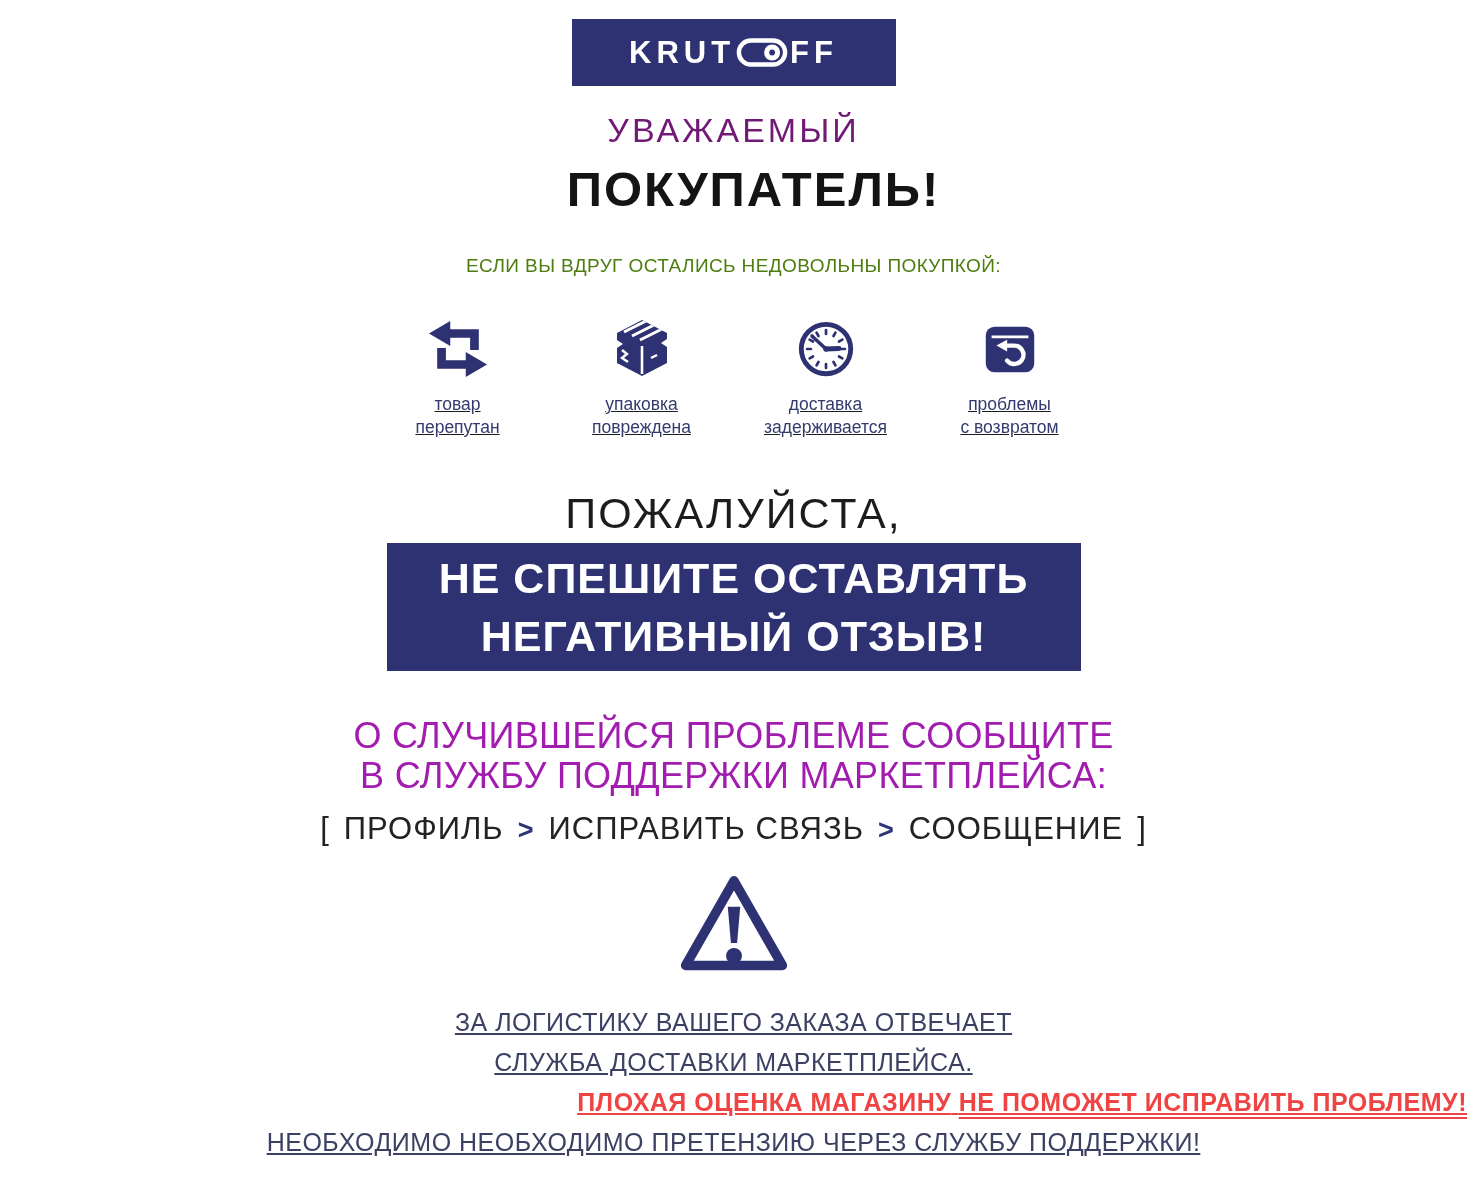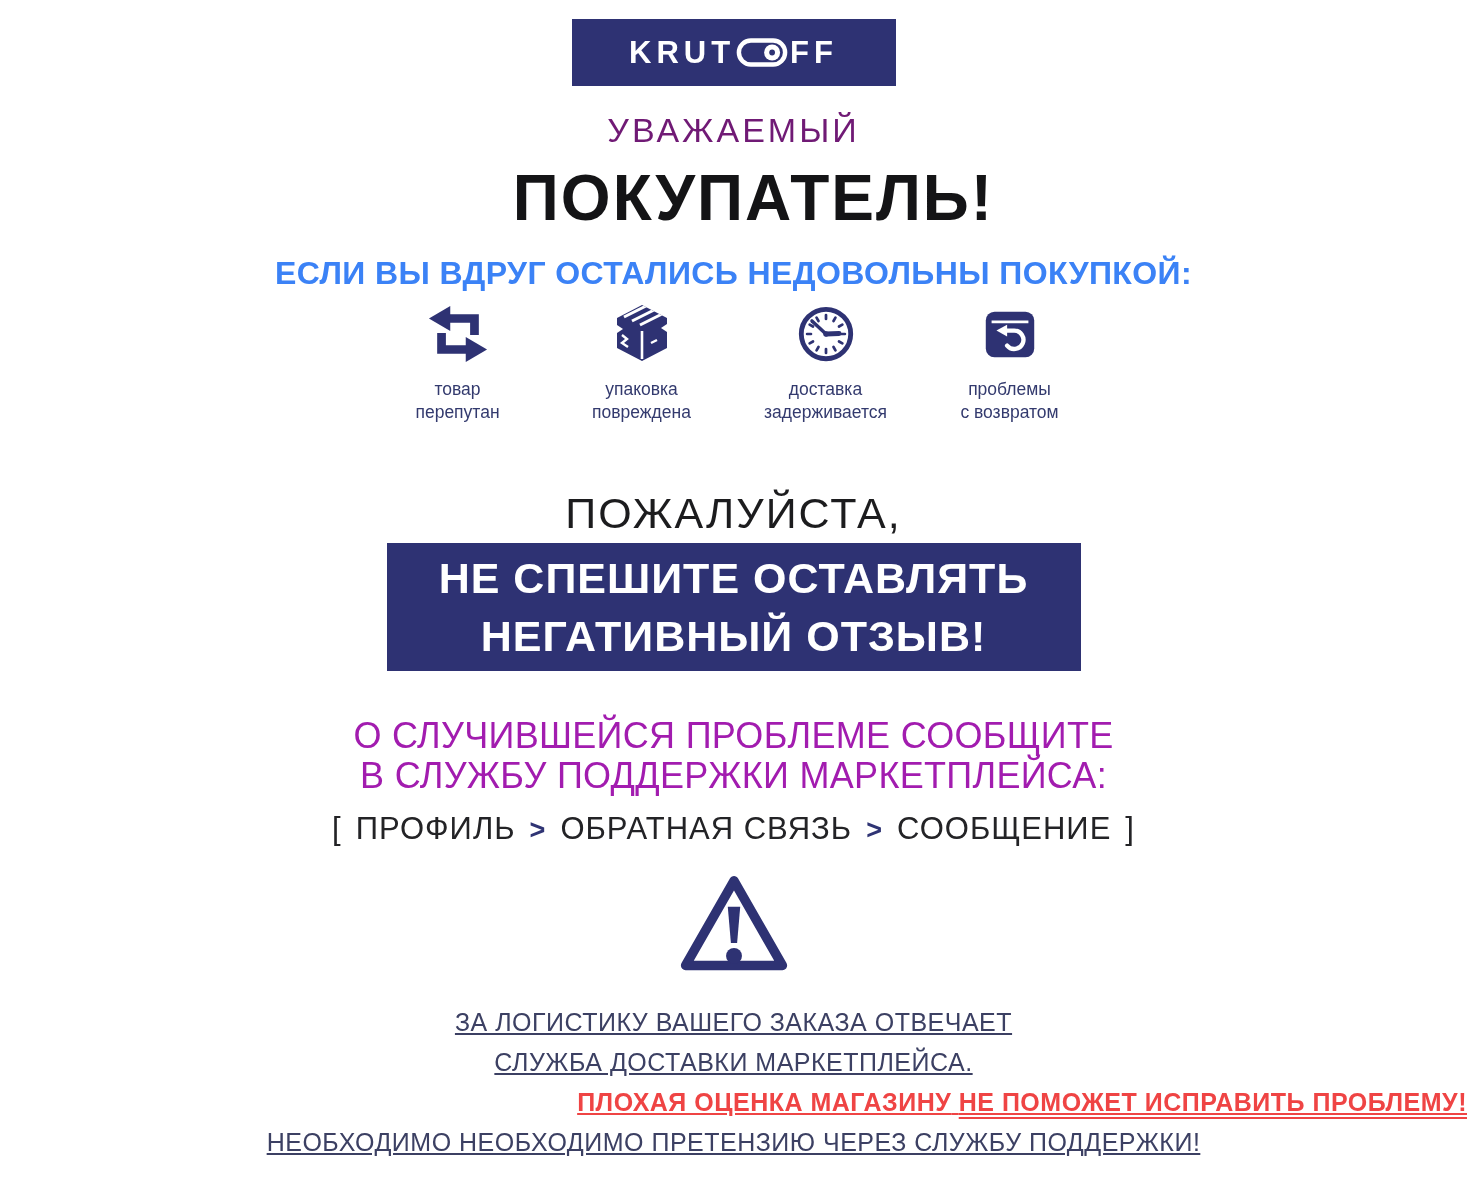--- a/index.html
+++ b/index.html
@@ -26,28 +26,28 @@
   }
   .logo-text {
     color: #ffffff; font-weight: bold; font-size: 31px;
     letter-spacing: 5px; line-height: 1;
   }
   .logo-toggle { margin: 0 2px 0 1px; display: block; }
   .logo-inner { display: flex; align-items: center; }
 
   
   .h1a { top: 99px; font-size: 34px; font-weight: 400; letter-spacing: 3px; color: #701a75; }
-  .h1b { top: 149px; font-size: 64px; font-weight: 800; letter-spacing: 2px; color: #141416; padding-left: 40px; }
-
-  .intro { top: 243px; font-size: 32px; font-weight: 700; letter-spacing: 0.4px; color: #3b82f6; }
+  .h1b { top: 149px; font-size: 49px; font-weight: 800; letter-spacing: 2px; color: #141416; padding-left: 40px; }
+
+  .intro { top: 243px; font-size: 19px; font-weight: 400; letter-spacing: 0.4px; color: #4d7c0f; }
 
   
   .issues {
-    position: absolute; top: 289px; left: calc(50% - 368px);
-    width: 736px; display: flex;
+    position: absolute; top: 304px; left: calc(50% - 368px);
+    width: 736px; display: flex; text-decoration: underline;
   }
   .issue {
     width: 184px; display: flex; flex-direction: column; align-items: center;
   }
   .issue .icon-wrap { height: 66px; display: flex; align-items: center; justify-content: center; }
   .issue .label {
     margin-top: 11px; font-size: 17.5px; line-height: 23px;
     color: #333a6e; text-align: center;
   }
 
@@ -208,21 +208,21 @@
 
   <div class="abs-center support">
     <div>О СЛУЧИВШЕЙСЯ ПРОБЛЕМЕ СООБЩИТЕ</div>
     <div>В СЛУЖБУ ПОДДЕРЖКИ МАРКЕТПЛЕЙСА:</div>
   </div>
 
   <div class="path-hint">
     <span class="bracket">[</span>
     <span>ПРОФИЛЬ</span>
     <span class="sep">&gt;</span>
-    <span>ОБРАТНАЯ СВЯЗЬ</span>
+    <span>ИСПРАВИТЬ СВЯЗЬ</span>
     <span class="sep">&gt;</span>
     <span>СООБЩЕНИЕ</span>
     <span class="bracket">]</span>
   </div>
 
   <div class="triangle-wrap">
     <svg width="114" height="104" viewBox="0 0 66 60">
       <path d="M33 5 L61 54 H5 Z" fill="none" stroke="#2e3273" stroke-width="5.5" stroke-linejoin="round"></path>
       <polygon points="29.4,20 36.6,20 34.8,41 31.2,41" fill="#2e3273"></polygon>
       <circle cx="33" cy="48.5" r="4.6" fill="#2e3273"></circle>

